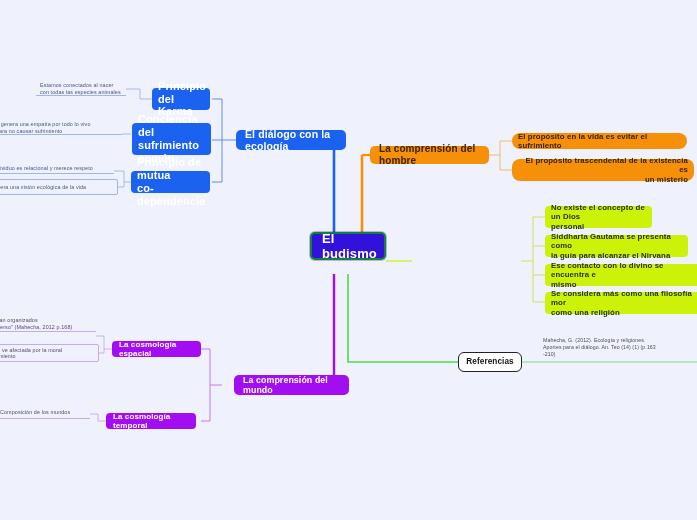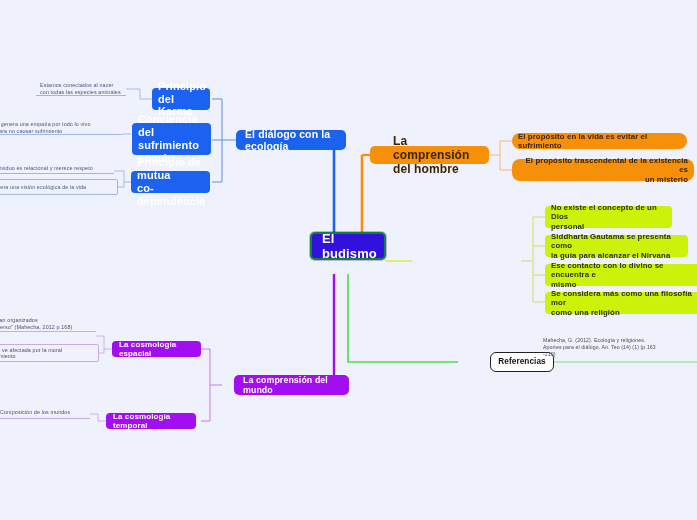--- a/index.html
+++ b/index.html
@@ -80,23 +80,23 @@
     border: none;
     border-bottom: 1px solid #9fb6e8;
     border-radius: 0;
   }
 
   
   .n-orange-main {
     background: #f79009;
     color: #3a2400;
     font-weight: bold;
-    font-size: 12px;
-    border-radius: 5px;
-    padding: 0 23px;
+    font-size: 10px;
+    border-radius: 5px;
+    padding: 0 9px;
   }
   .n-orange-sub {
     background: #f79009;
     color: #3a2400;
     font-weight: bold;
     font-size: 7.8px;
     border-radius: 8px;
     padding: 0 6px;
   }
 
@@ -152,21 +152,20 @@
   
   .n-ref {
     background: #ffffff;
     color: #111111;
     font-weight: bold;
     font-size: 8.2px;
     border-radius: 6px;
     border: 1.3px solid #222222;
     padding: 0 8px;
     justify-content: center;
-    margin-left: 32px;
   }
   .n-ref-text {
     color: #4d4d57;
     font-size: 5.2px;
     line-height: 1.35;
     align-items: flex-start;
   }
   .node span {
     display: block;
     white-space: pre-line;
@@ -275,21 +274,21 @@
   <div class="node n-orange-sub" style="left:512px; top:133px; width:175px; height:16px;">
     <span>El propósito en la vida es evitar el sufrimiento</span>
   </div>
 
   <div class="node n-orange-sub" style="left:512px; top:159px; width:182px; height:22px;text-align:right;">
     <span>El propósito trascendental de la existencia es
 un misterio</span>
   </div>
 
 
-  <div class="node n-lime-sub" style="left:545px; top:206px; width:127px; height:22px;">
+  <div class="node n-lime-sub" style="left:545px; top:206px; width:107px; height:22px;">
     <span>No existe el concepto de un Dios
 personal</span>
   </div>
 
   <div class="node n-lime-sub" style="left:545px; top:235px; width:143px; height:22px;">
     <span>Siddharta Gautama se presenta como
 la guía para alcanzar el Nirvana</span>
   </div>
 
   <div class="node n-lime-sub" style="left:545px; top:264px; width:155px; height:22px;">

